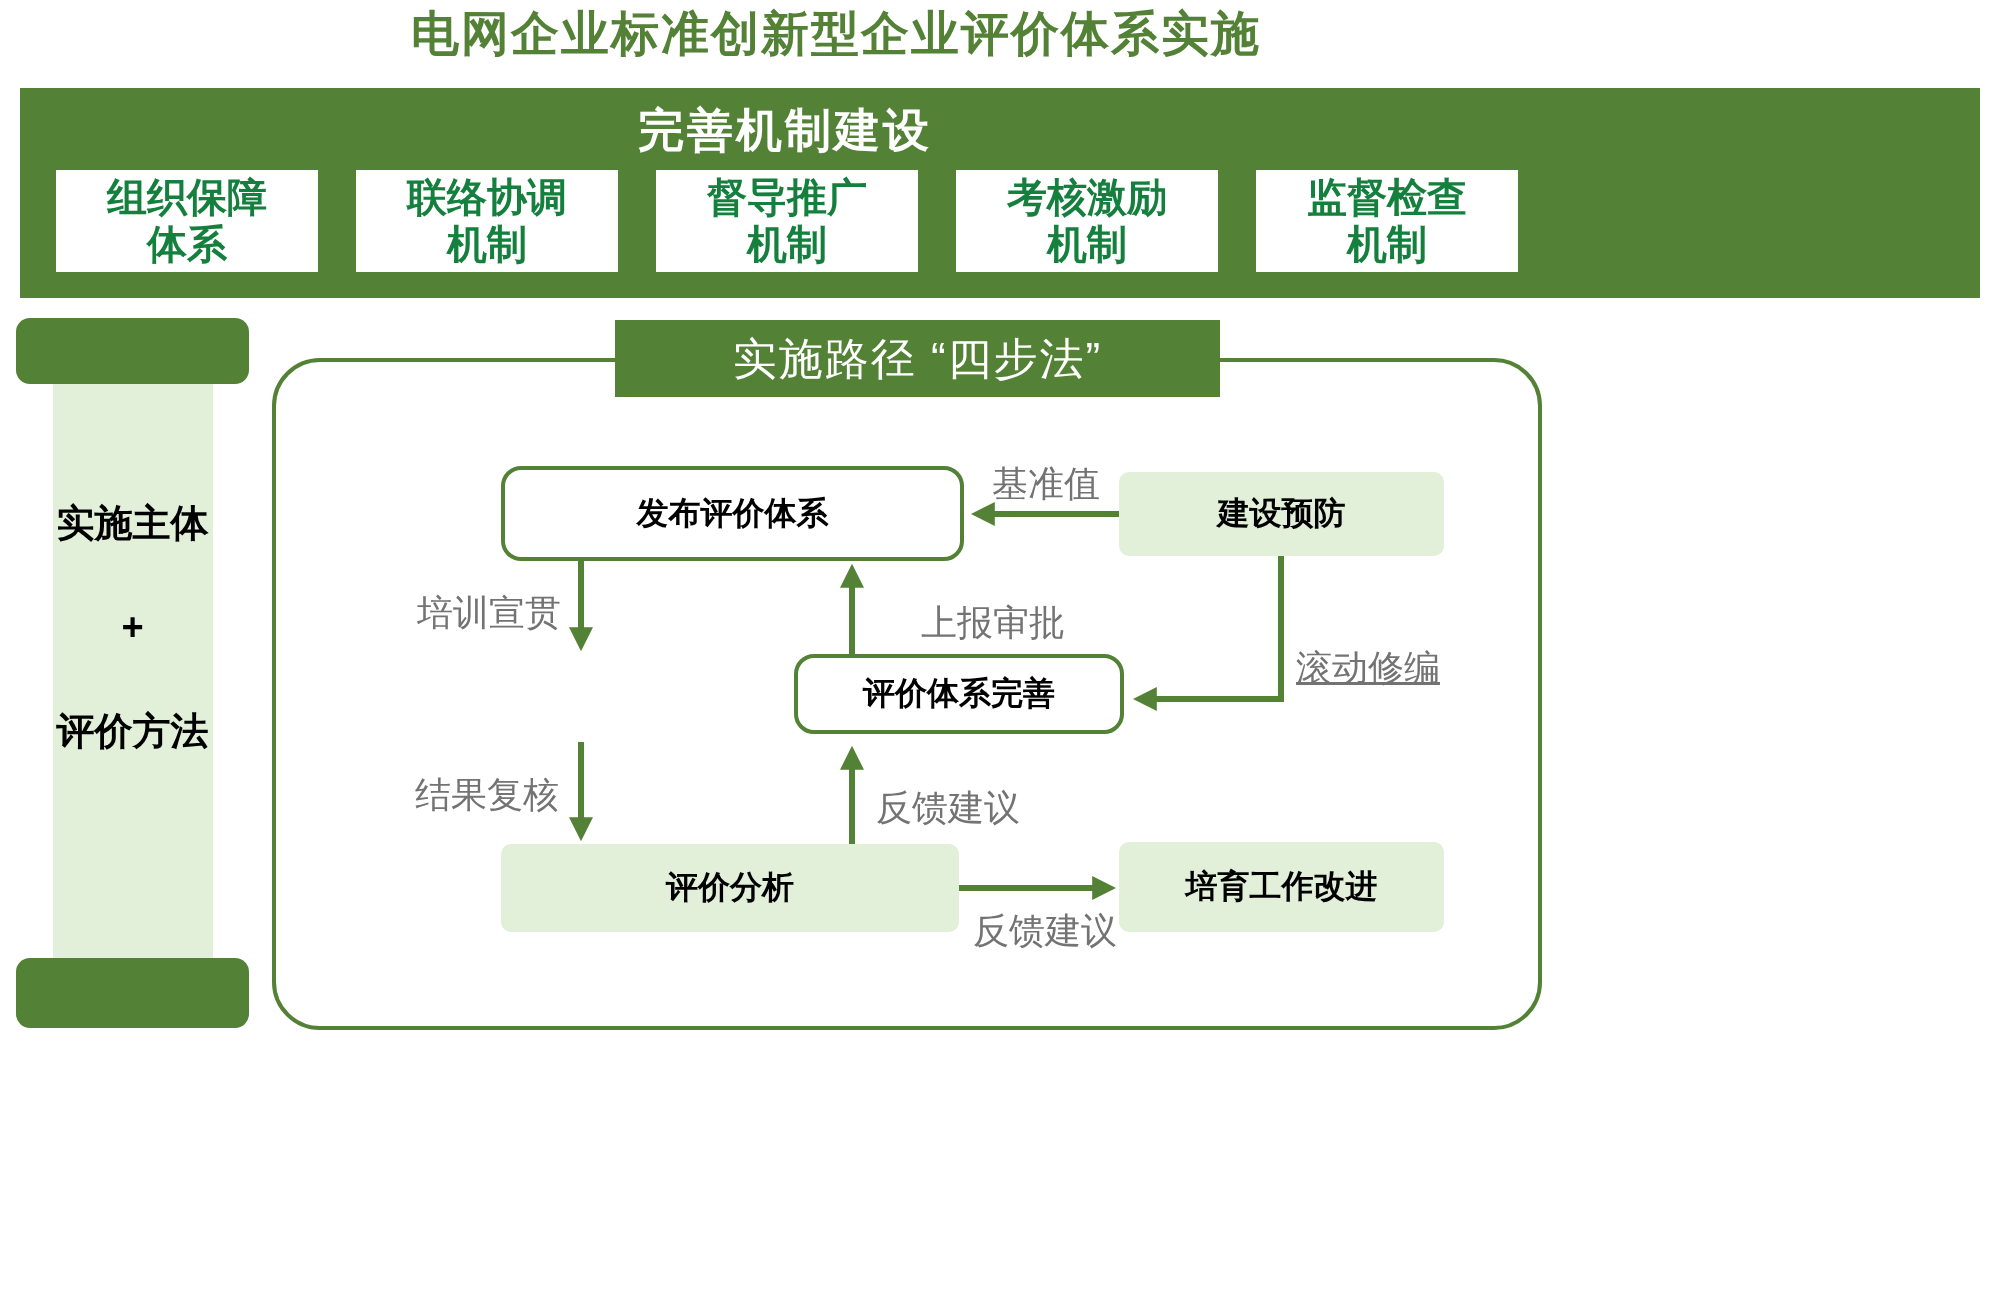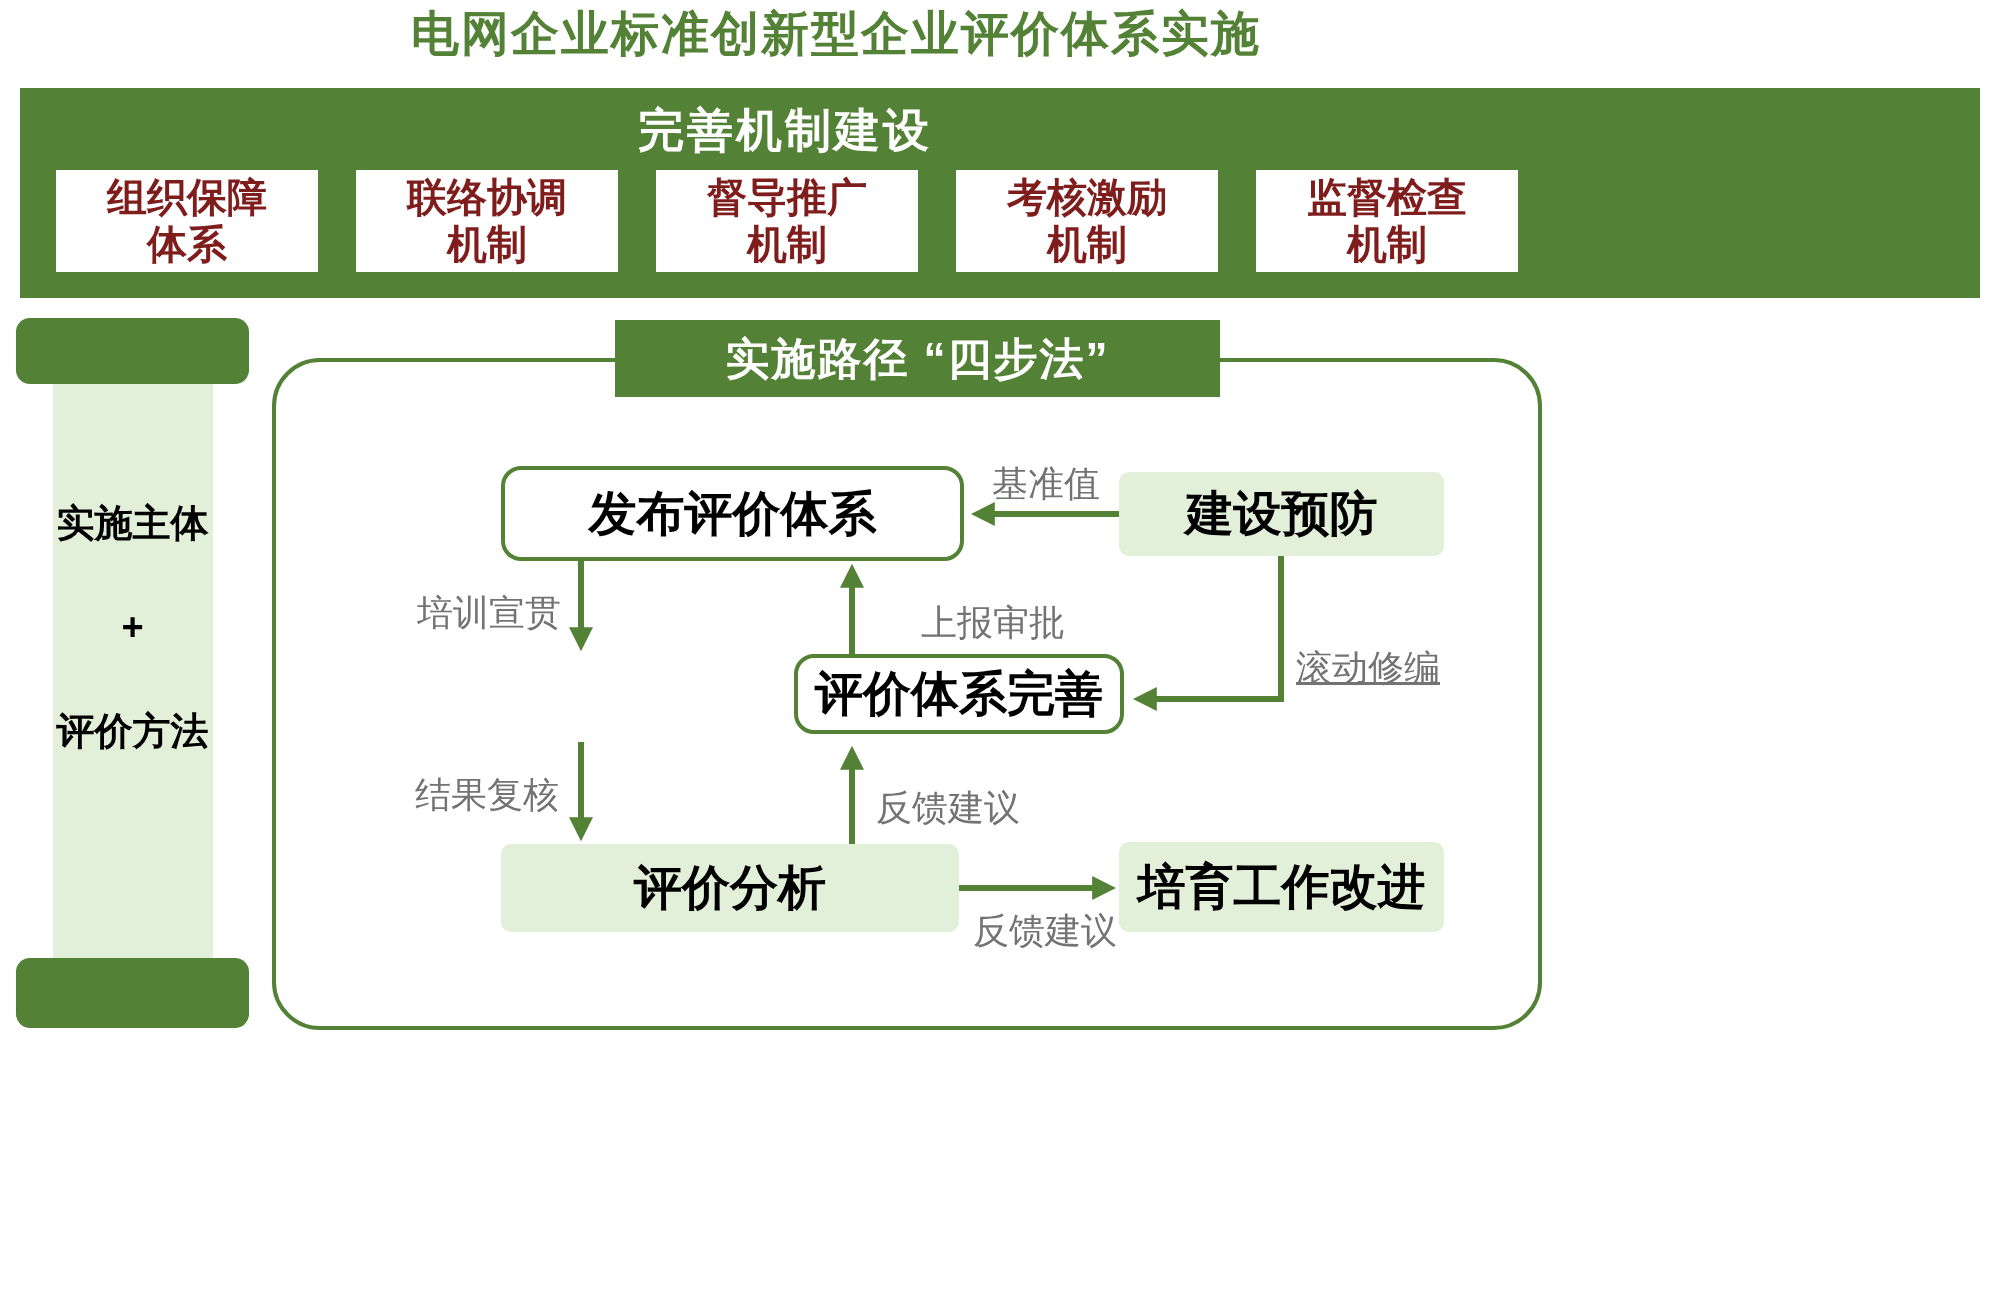--- a/index.html
+++ b/index.html
@@ -58,21 +58,21 @@
     width: 262px;
     height: 102px;
     background: #ffffff;
     display: flex;
     flex-direction: column;
     align-items: center;
     justify-content: center;
     line-height: 1.18;
     font-size: 40px;
     font-weight: bold;
-    color: #7f1d1d;
+    color: #15803d;
     text-align: center;
   }
 
   
   .pillar {
     position: absolute;
     left: 16px;
     top: 318px;
     width: 233px;
     height: 712px;
@@ -131,37 +131,37 @@
   }
   .flow-header {
     position: absolute;
     left: 339px;
     top: -42px;
     width: 605px;
     height: 77px;
     background: #538135;
     color: #ffffff;
     font-size: 44px;
-    font-weight: bold;
+    font-weight: normal;
     text-align: center;
     line-height: 77px;
     letter-spacing: 2px;
   }
   .arrows {
     position: absolute;
     left: 0;
     top: 0;
     pointer-events: none;
   }
   .node {
     position: absolute;
     display: flex;
     align-items: center;
     justify-content: center;
-    font-size: 48px;
+    font-size: 32px;
     font-weight: bold;
     color: #000000;
     text-align: center;
   }
   .node.white {
     background: #ffffff;
     border: 4px solid #538135;
     border-radius: 20px;
   }
   .node.green {

